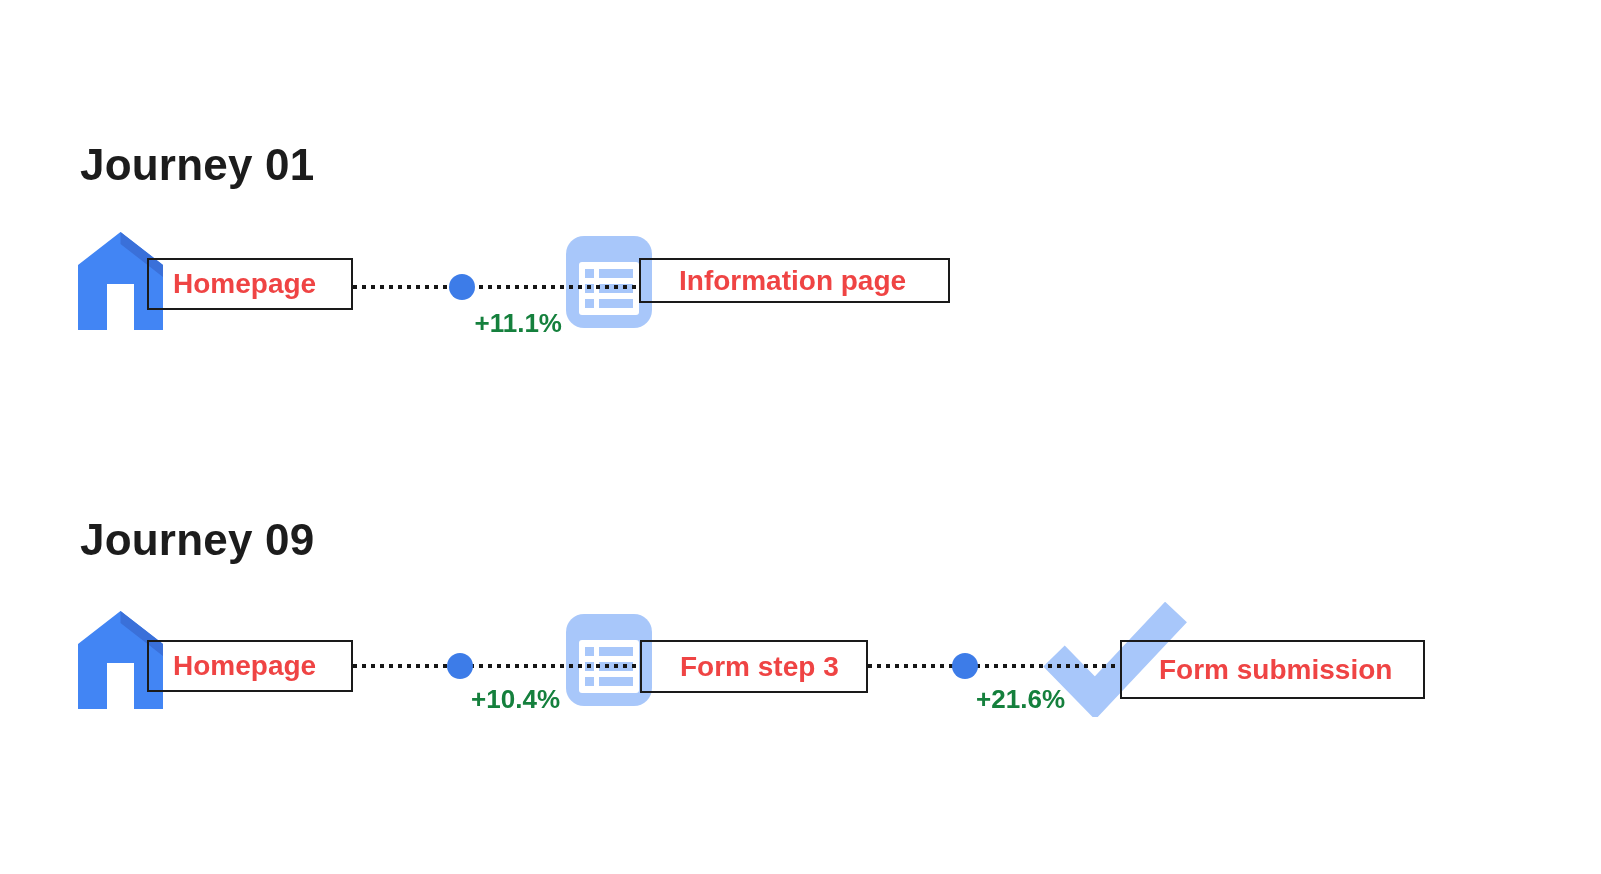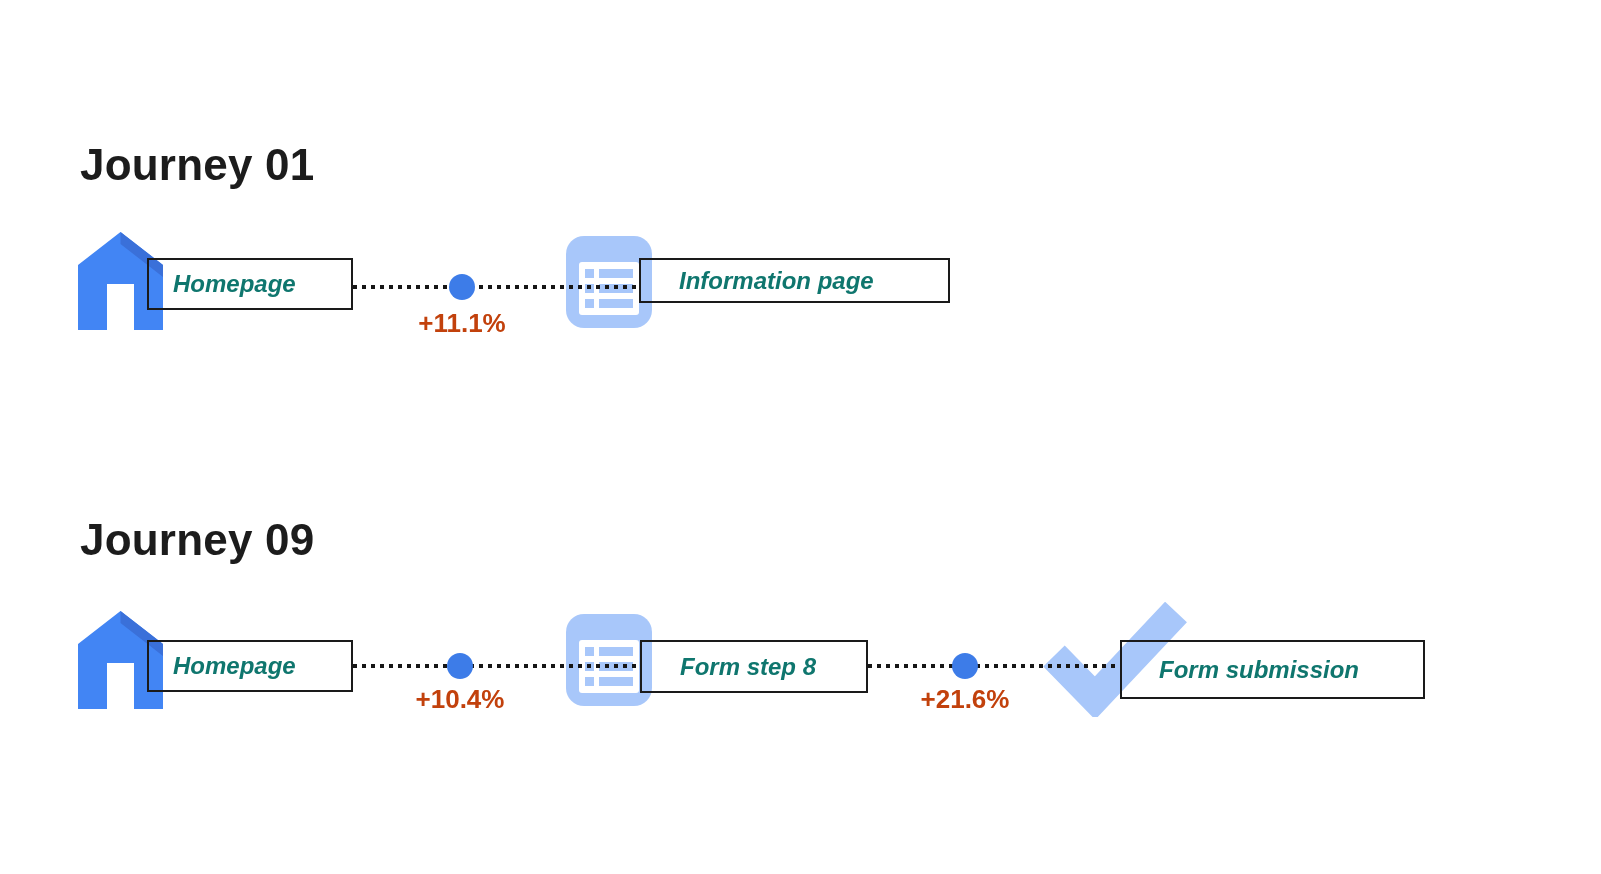--- a/index.html
+++ b/index.html
@@ -31,41 +31,40 @@
   .labelbox{
     position:absolute;
     box-sizing:border-box;
     border:2.5px solid #1a1a1a;
     background:transparent;
     z-index:3;
     display:flex;
     align-items:center;
   }
   .labelbox .lbl{
-    font-size:24px;
+    font-size:28px;
     font-weight:bold;
     white-space:nowrap;
-    color:#0f766e;
-    font-style:italic;
+    color:#ef4444;
   }
   .dot{
     position:absolute;
     width:26px;
     height:26px;
     border-radius:50%;
     background:#3d7ce8;
     z-index:4;
   }
   .pct{
     position:absolute;
     width:200px;
-    text-align:center;
+    text-align:right;
     font-size:26px;
     font-weight:bold;
-    color:#c2410c;
+    color:#15803d;
     z-index:3;
     white-space:nowrap;
   }
 </style>
 </head>
 <body>
 
 <div class="canvas">
 
   <div class="jtitle" style="left:80px;top:140px">Journey 01</div>
@@ -120,21 +119,21 @@
     <rect x="13" y="26" width="60" height="53" rx="3" fill="#ffffff"></rect>
     <rect x="19" y="33" width="9" height="9" fill="#A8C7FA"></rect>
     <rect x="33" y="33" width="34" height="9" fill="#A8C7FA"></rect>
     <rect x="19" y="48" width="9" height="9" fill="#A8C7FA"></rect>
     <rect x="33" y="48" width="34" height="9" fill="#A8C7FA"></rect>
     <rect x="19" y="63" width="9" height="9" fill="#A8C7FA"></rect>
     <rect x="33" y="63" width="34" height="9" fill="#A8C7FA"></rect>
   </svg>
 
   <div class="labelbox" style="left:640px;top:640px;width:228px;height:53px">
-    <span class="lbl" style="padding-left:38px">Form step 8</span>
+    <span class="lbl" style="padding-left:38px">Form step 3</span>
   </div>
 
   <div class="dotline" style="left:868px;top:664px;width:252px"></div>
 
   <div class="dot" style="left:952px;top:653px"></div>
   <div class="pct" style="left:865px;top:684px">+21.6%</div>
 
   <svg class="icon" style="left:1040px;top:602px" width="150" height="115" viewBox="0 0 150 115">
     <polyline points="14,54 55,96 136,10" fill="none" stroke="#A8C7FA" stroke-width="30"></polyline>
   </svg>

